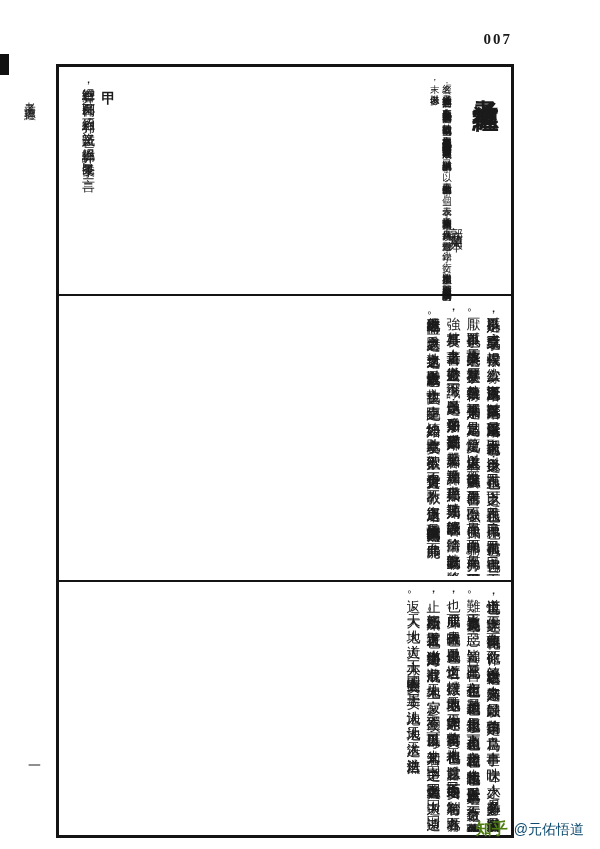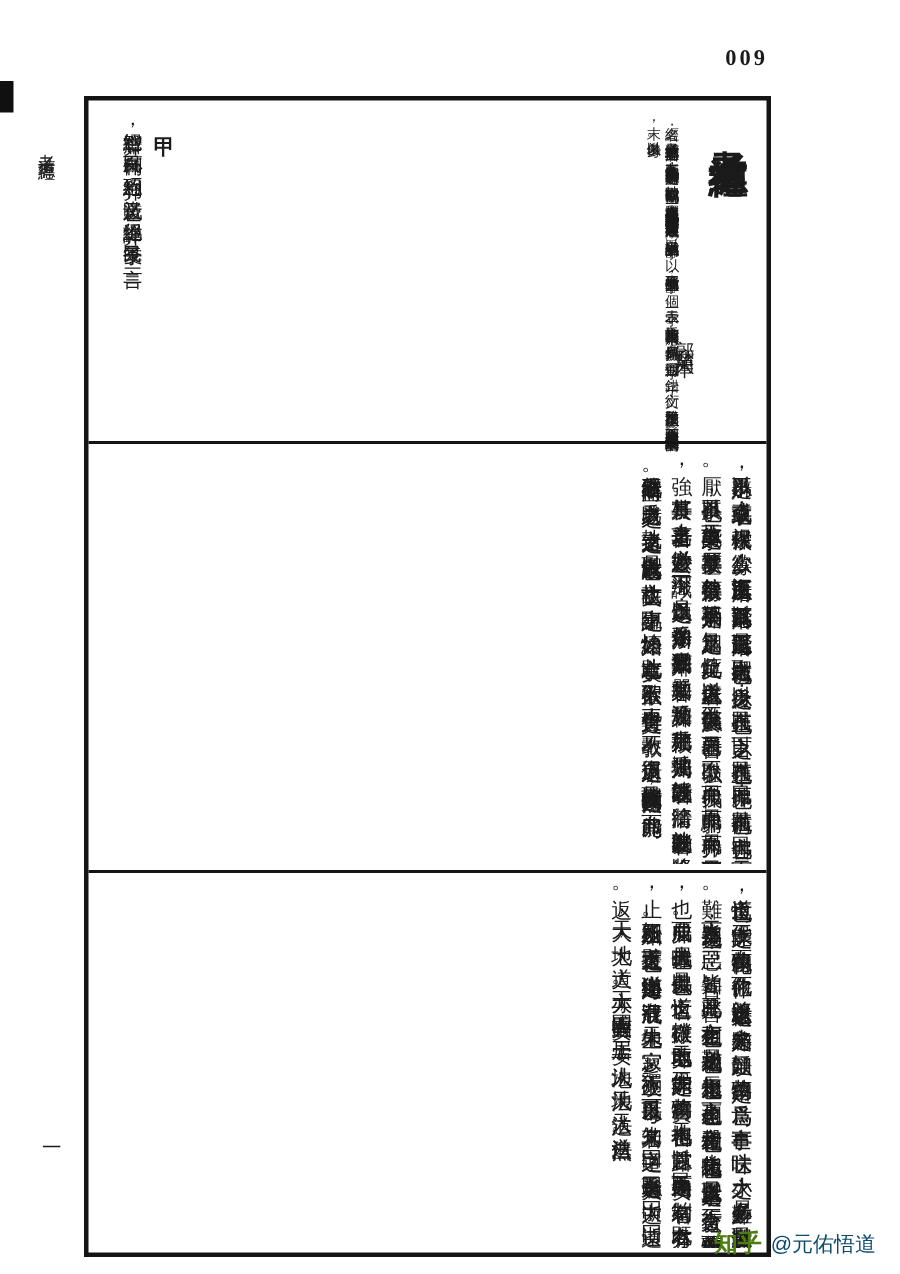--- a/index.html
+++ b/index.html
@@ -98,21 +98,21 @@
   .wm-brand { font-size: 16px; font-weight: 700; }
   .wm-handle { font-size: 14px; margin-left: 6px; }
 </style>
 </head>
 <body>
 
 <div class="canvas">
 
   <div class="binding-mark"></div>
 
-  <div class="folio">009</div>
+  <div class="folio">007</div>
 
   <div class="spine v">老子道德經</div>
 
   <div class="margin-num v">一</div>
 
   <div class="frame">
 
     <div class="main-title v">老子道德經</div>
 
     <div class="edition v">郭店楚簡本</div>

